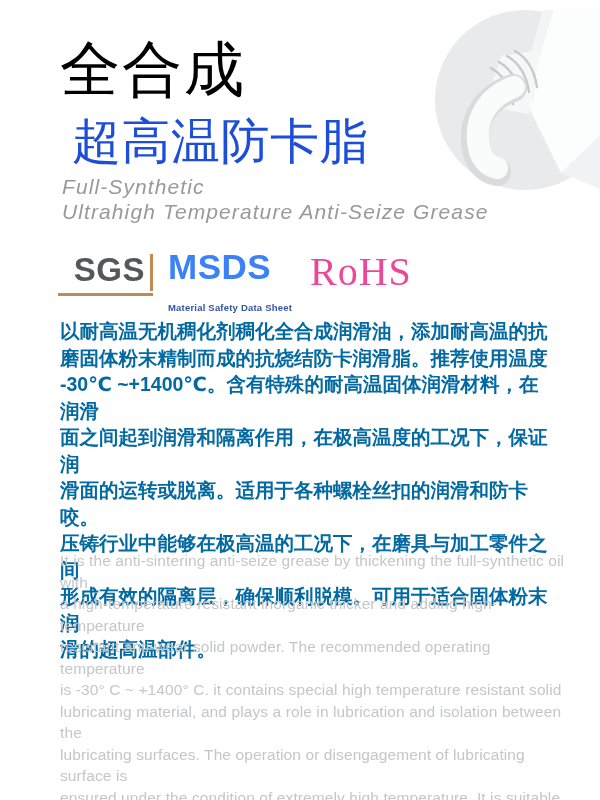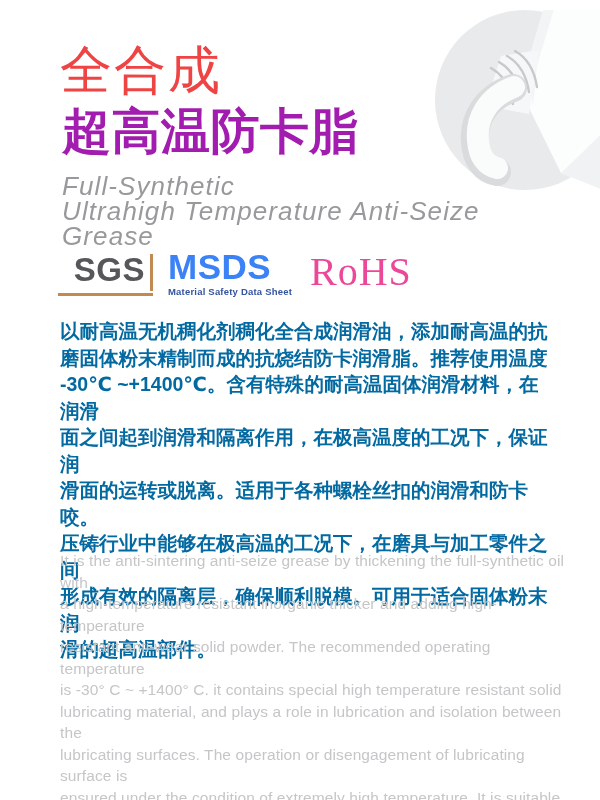--- a/index.html
+++ b/index.html
@@ -12,52 +12,52 @@
     font-family:"Liberation Sans","DejaVu Sans",sans-serif;
   }
   .pre{white-space:pre-line;}
 
   
   .hero-photo{position:absolute;left:433px;top:10px;width:180px;height:195px;}
 
   
   .title-black{
     position:absolute;left:60px;top:44px;
-    font-size:52px;line-height:52px;font-weight:500;
-    color:#ef4444;letter-spacing:2px;margin:0;
+    font-size:60px;line-height:52px;font-weight:500;
+    color:#000000;letter-spacing:2px;margin:0;
   }
   .title-accent{
     position:absolute;left:58px;top:98px;
-    font-size:49px;line-height:58px;font-weight:700;
-    color:#a21caf;letter-spacing:0.5px;margin:4px;
+    font-size:49px;line-height:58px;font-weight:400;
+    color:#1d4ed8;letter-spacing:0.5px;margin:14px;
   }
   .subtitle{
     position:absolute;left:62px;top:174px;width:480px;
-    font-size:26px;line-height:25px;font-style:italic;
+    font-size:21px;line-height:25px;font-style:italic;
     color:#98999b;letter-spacing:1.1px;font-weight:500;
   }
 
   
   .logo-row{position:absolute;left:0;top:0;}
   .sgs{position:absolute;left:58px;top:252px;width:95px;height:44px;}
   .sgs-text{
     position:absolute;right:8px;top:0;
     font-size:33px;line-height:36px;font-weight:700;
     color:#56575a;letter-spacing:0.5px;
   }
   .sgs-underline{position:absolute;left:0;bottom:0;width:95px;height:3px;background:#c08a52;}
   .sgs-vline{position:absolute;right:0;top:2px;width:3px;height:37px;background:#c08a52;}
 
   .msds{position:absolute;left:168px;top:250px;width:128px;}
   .msds-text{
     font-size:35px;line-height:34px;font-weight:800;
     color:#3b82f6;letter-spacing:0.5px;
   }
   .msds-sub{
-    margin-top:2px;
+    margin-top:18px;
     font-size:9.5px;line-height:11px;font-weight:700;
     color:#33549f;letter-spacing:0.2px;white-space:nowrap;
   }
 
   .rohs{
     position:absolute;left:310px;top:251px;
     font-family:"Liberation Serif","DejaVu Serif",serif;
     font-size:40px;line-height:42px;font-weight:400;
     color:#ec4899;letter-spacing:1px;
   }

